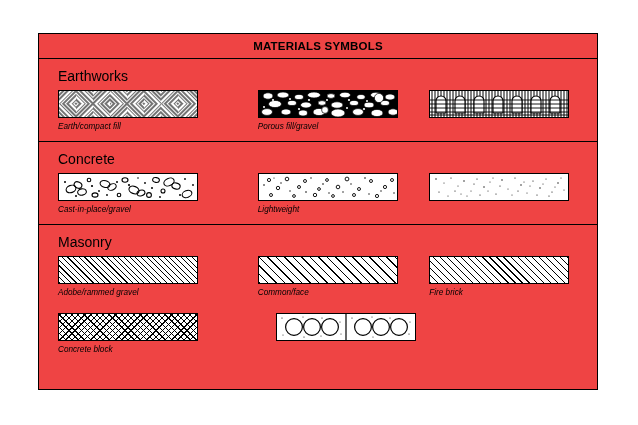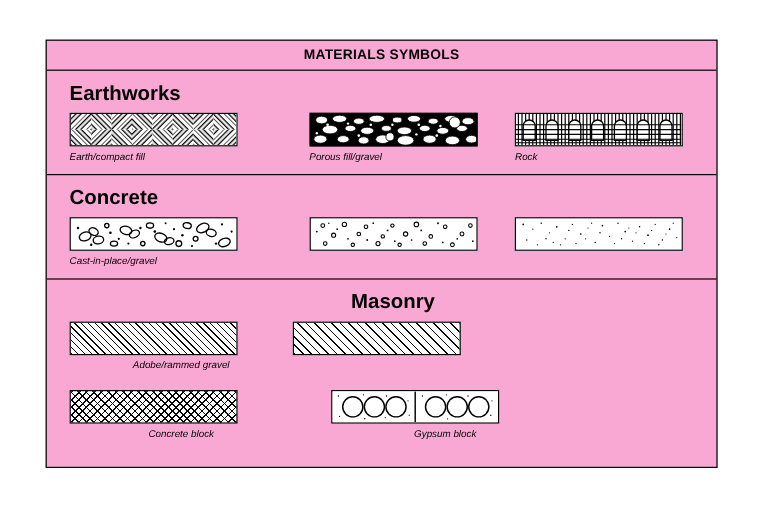--- a/index.html
+++ b/index.html
@@ -1,25 +1,25 @@
 <!DOCTYPE html>
 <html><head>
 <meta charset="utf-8">
 <style>
   html,body{margin:0;padding:0;background:#ffffff;}
   body{width:638px;height:425px;font-family:"Liberation Sans",sans-serif;color:#000;}
 
-  .sheet{position:absolute;left:38px;top:33px;width:560px;height:357px;border:1.6px solid #000;box-sizing:border-box;background:#f9a8d4;}
+  .sheet{position:absolute;left:38px;top:33px;width:560px;height:357px;border:1.6px solid #000;box-sizing:border-box;background:#ef4444;}
 
   .title-row{height:24px;border-bottom:1.6px solid #000;display:flex;align-items:center;justify-content:center;}
   .title-row .t{font-size:11.5px;font-weight:bold;letter-spacing:.2px;}
 
   .section{box-sizing:border-box;padding:9px 0 9px 19px;border-bottom:1.6px solid #000;}
-  .section:last-child{border-bottom:none;text-align:center;}
-  .sec-title{font-size:17px;font-weight:bold;margin:0 0 6px 0;}
+  .section:last-child{border-bottom:none;}
+  .sec-title{font-size:14px;font-weight:normal;margin:0 0 6px 0;}
 
   .grid{display:flex;font-style:italic;}
   .cell{width:186px;}
   .cell.c2{width:190px;padding-left:32px;}
   .row2{margin-top:15px;}
 
   .sw{width:140px;height:28px;border:1.2px solid #000;box-sizing:border-box;background:#fff;position:relative;overflow:hidden;}
   .lbl{font-size:8.2px;line-height:10.5px;margin-top:3.5px;white-space:pre-line;}
 
   
@@ -223,21 +223,20 @@
             </g>
             <g stroke="#000" stroke-width="0.9">
               <line x1="0" y1="9" x2="138" y2="9"></line>
               <line x1="0" y1="13" x2="138" y2="13"></line>
               <line x1="0" y1="17" x2="138" y2="17"></line>
               <line x1="0" y1="21" x2="138" y2="21"></line>
               <line x1="0" y1="24" x2="138" y2="24"></line>
             </g>
           </svg>
         </div>
-        <div class="lbl">Rock</div>
       </div>
 
     </div>
   </div>
 
   <div class="section">
     <div class="sec-title">Concrete</div>
     <div class="grid">
 
       <div class="cell">
@@ -320,20 +319,21 @@
                 <circle cx="47" cy="18" r="0.8"></circle>
               <circle cx="31" cy="17" r="0.7"></circle>
                 <circle cx="70" cy="19" r="0.7"></circle>
               <circle cx="92" cy="10" r="0.7"></circle>
                 <circle cx="135" cy="19" r="0.7"></circle>
               <circle cx="15" cy="4" r="0.6"></circle>
                 <circle cx="110" cy="20" r="0.7"></circle>
             </g>
           </svg>
         </div>
+        <div class="lbl">Lightweight</div>
       </div>
 
       <div class="cell">
         <div class="sw p-sand">
           <svg width="138" height="26" viewBox="0 0 138 26">
             <rect width="138" height="26" fill="#fff"></rect>
             <g fill="#000">
               <circle cx="6" cy="5" r="0.7"></circle>
                 <circle cx="14" cy="9" r="0.5"></circle>
               <circle cx="21" cy="4" r="0.6"></circle>
@@ -383,22 +383,27 @@
   </div>
 
   <div class="section">
     <div class="sec-title">Masonry</div>
 
     <div class="grid">
       <div class="cell">
         <div class="sw p-adobe"></div>
         <div class="lbl">Adobe/rammed gravel</div>
       </div>
+      <div class="cell c2">
+        <div class="sw p-common"></div>
+        <div class="lbl">Common/face</div>
+      </div>
       <div class="cell">
         <div class="sw p-fire"></div>
+        <div class="lbl">Fire brick</div>
       </div>
     </div>
 
     <div class="grid row2">
       <div class="cell">
         <div class="sw p-cross"></div>
         <div class="lbl">Concrete block</div>
       </div>
 
       <div class="cell c2">
@@ -425,19 +430,18 @@
                 <circle cx="133" cy="8" r="0.5"></circle>
               <circle cx="6" cy="21" r="0.5"></circle>
                 <circle cx="27" cy="23" r="0.6"></circle>
               <circle cx="64" cy="20" r="0.5"></circle>
                 <circle cx="96" cy="23" r="0.5"></circle>
               <circle cx="132" cy="20" r="0.6"></circle>
                 <circle cx="44" cy="22" r="0.5"></circle>
             </g>
           </svg>
         </div>
-        <div class="lbl">Gypsum block</div>
       </div>
 
     </div>
 
   </div>
 </div>
 
 </body></html>

